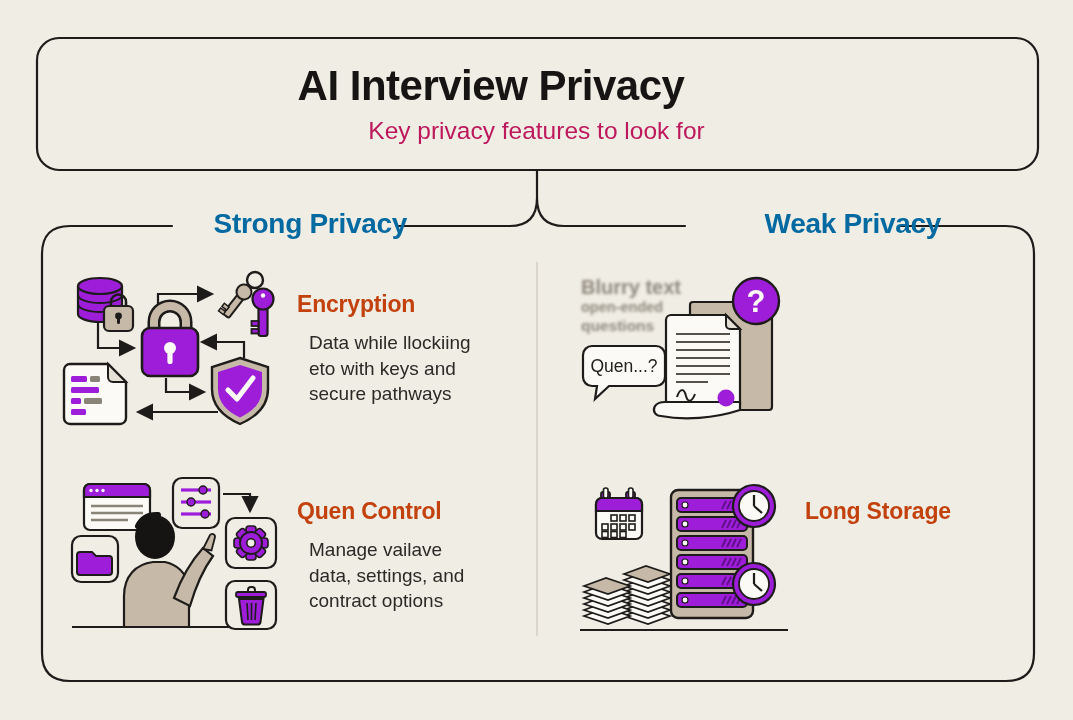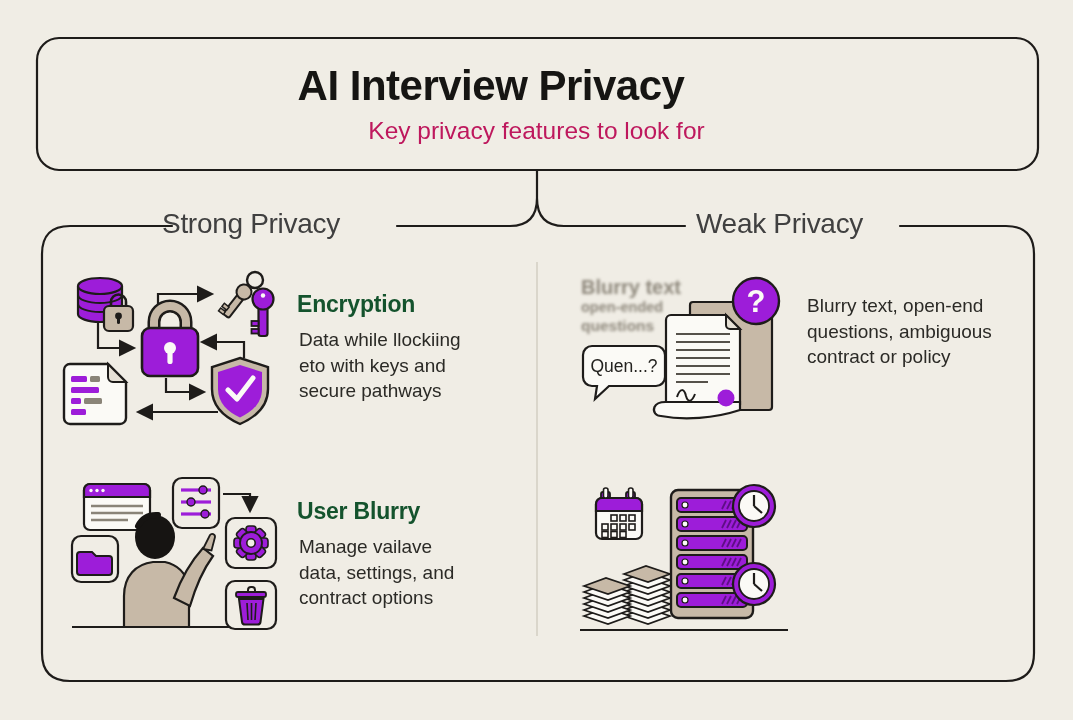--- a/index.html
+++ b/index.html
@@ -12,32 +12,32 @@
   .frame-svg{left:0;top:0;}
   .main-title{
     left:0;top:62px;width:982px;text-align:center;
     font-size:42px;font-weight:700;letter-spacing:-0.5px;color:#161513;
   }
   .subtitle{
     left:0;top:117px;width:1073px;text-align:center;
     font-size:24.5px;font-weight:400;color:#be185d;
   }
   .col-label{
-    top:208px;width:245px;text-align:left;
-    font-size:28px;font-weight:400;letter-spacing:-0.3px;color:#404040;
+    top:208px;width:245px;text-align:right;
+    font-size:28px;font-weight:700;letter-spacing:-0.3px;color:#0369a1;
   }
   .col-label.strong{left:162px;}
   .col-label.weak{left:696px;}
   .card-text{width:232px;}
   .card-title{
-    font-size:23px;font-weight:700;letter-spacing:-0.2px;color:#14532d;
+    font-size:23px;font-weight:700;letter-spacing:-0.2px;color:#c2410c;
     margin:0 0 9px 0;
   }
   .card-body{
-    font-size:19px;line-height:25.5px;color:#2B2A26;white-space:pre-line;margin:2px;
+    font-size:19px;line-height:25.5px;color:#2B2A26;white-space:pre-line;margin:12px;
   }
   .illus{display:block;}
   .blurry-text{
     left:13px;top:13px;color:#8E887C;filter:blur(1.5px);line-height:1.22;
   }
   .blurry-l1{font-size:20px;font-weight:700;}
   .blurry-l2{font-size:14.5px;font-weight:600;}
   .blurry-l3{font-size:15.5px;font-weight:600;}
 </style>
 </head>
@@ -192,21 +192,21 @@
 
   <g>
     <path d="M66,163 V132 C66,112 78,100 95,98 L107,98 C121,101 128,110 131,122 V163 Z" fill="#C7B9A7" stroke="#1E1C1A" stroke-width="2.2"></path>
     <path d="M116,134 C124,112 135,95 145,84 L155,92 C147,103 139,118 132,142 Z" fill="#C7B9A7" stroke="#1E1C1A" stroke-width="2.2"></path>
     <path d="M145,85 l7,-14 a2.8,2.8 0 0 1 5,2 l-3.5,13.5 Z" fill="#C7B9A7" stroke="#1E1C1A" stroke-width="1.8"></path>
     <ellipse cx="97" cy="73" rx="20" ry="22" fill="#161412"></ellipse>
     <path d="M80,62 q6,-12 20,-11" fill="none" stroke="#161412" stroke-width="6" stroke-linecap="round"></path>
   </g>
 </svg>
 <div class="abs card-text" style="left:297px;top:498px">
-  <h3 class="card-title">User Blurry</h3>
+  <h3 class="card-title">Quen Control</h3>
   <p class="card-body">Manage vailave
 data, settings, and
 contract options</p>
 </div>
 
 <div class="abs" style="left:568px;top:262px;width:232px;height:168px">
   <svg class="illus" width="232" height="168" viewBox="0 0 232 168">
 
     <rect x="122" y="40" width="82" height="108" rx="3" fill="#C7B9A7" stroke="#1E1C1A" stroke-width="2.2"></rect>
 
@@ -237,23 +237,20 @@
       <text x="56" y="110" text-anchor="middle" font-size="17.5" fill="#23221F" font-family="Liberation Sans, sans-serif">Quen...?</text>
     </g>
   </svg>
   <div class="abs blurry-text">
     <div class="blurry-l1">Blurry text</div>
     <div class="blurry-l2">open-ended</div>
     <div class="blurry-l3">questions</div>
   </div>
 </div>
 <div class="abs card-text" style="left:805px;top:291px;width:240px">
-  <p class="card-body">Blurry text, open-end
-questions, ambiguous
-contract or policy</p>
 </div>
 
 <svg class="abs illus" style="left:568px;top:462px" width="232" height="178" viewBox="0 0 232 178">
   <line x1="12" y1="168" x2="220" y2="168" stroke="#1E1C1A" stroke-width="2"></line>
 
   <g>
     <rect x="33" y="30" width="9" height="9" rx="2" fill="#9D1DD9" stroke="#1E1C1A" stroke-width="1.8"></rect>
     <rect x="58" y="30" width="9" height="9" rx="2" fill="#9D1DD9" stroke="#1E1C1A" stroke-width="1.8"></rect>
     <rect x="28" y="36" width="46" height="41" rx="6" fill="#FBFAF6" stroke="#1E1C1A" stroke-width="2.2"></rect>
     <path d="M34,36 h34 a6,6 0 0 1 6,6 v7 H28 v-7 a6,6 0 0 1 6,-6 Z" fill="#9D1DD9" stroke="#1E1C1A" stroke-width="2.2"></path>
@@ -329,13 +326,14 @@
     <line x1="186" y1="44" x2="194" y2="51" stroke="#1E1C1A" stroke-width="2.2"></line>
   </g>
   <g>
     <circle cx="186" cy="122" r="21" fill="#9D1DD9" stroke="#1E1C1A" stroke-width="2.2"></circle>
     <circle cx="186" cy="122" r="15" fill="#FBFAF6" stroke="#1E1C1A" stroke-width="1.8"></circle>
     <line x1="186" y1="122" x2="186" y2="111" stroke="#1E1C1A" stroke-width="2.2"></line>
     <line x1="186" y1="122" x2="194" y2="129" stroke="#1E1C1A" stroke-width="2.2"></line>
   </g>
 </svg>
 <div class="abs card-text" style="left:805px;top:498px;width:240px">
+  <h3 class="card-title">Long Storage</h3>
 </div>
 
 </body></html>

